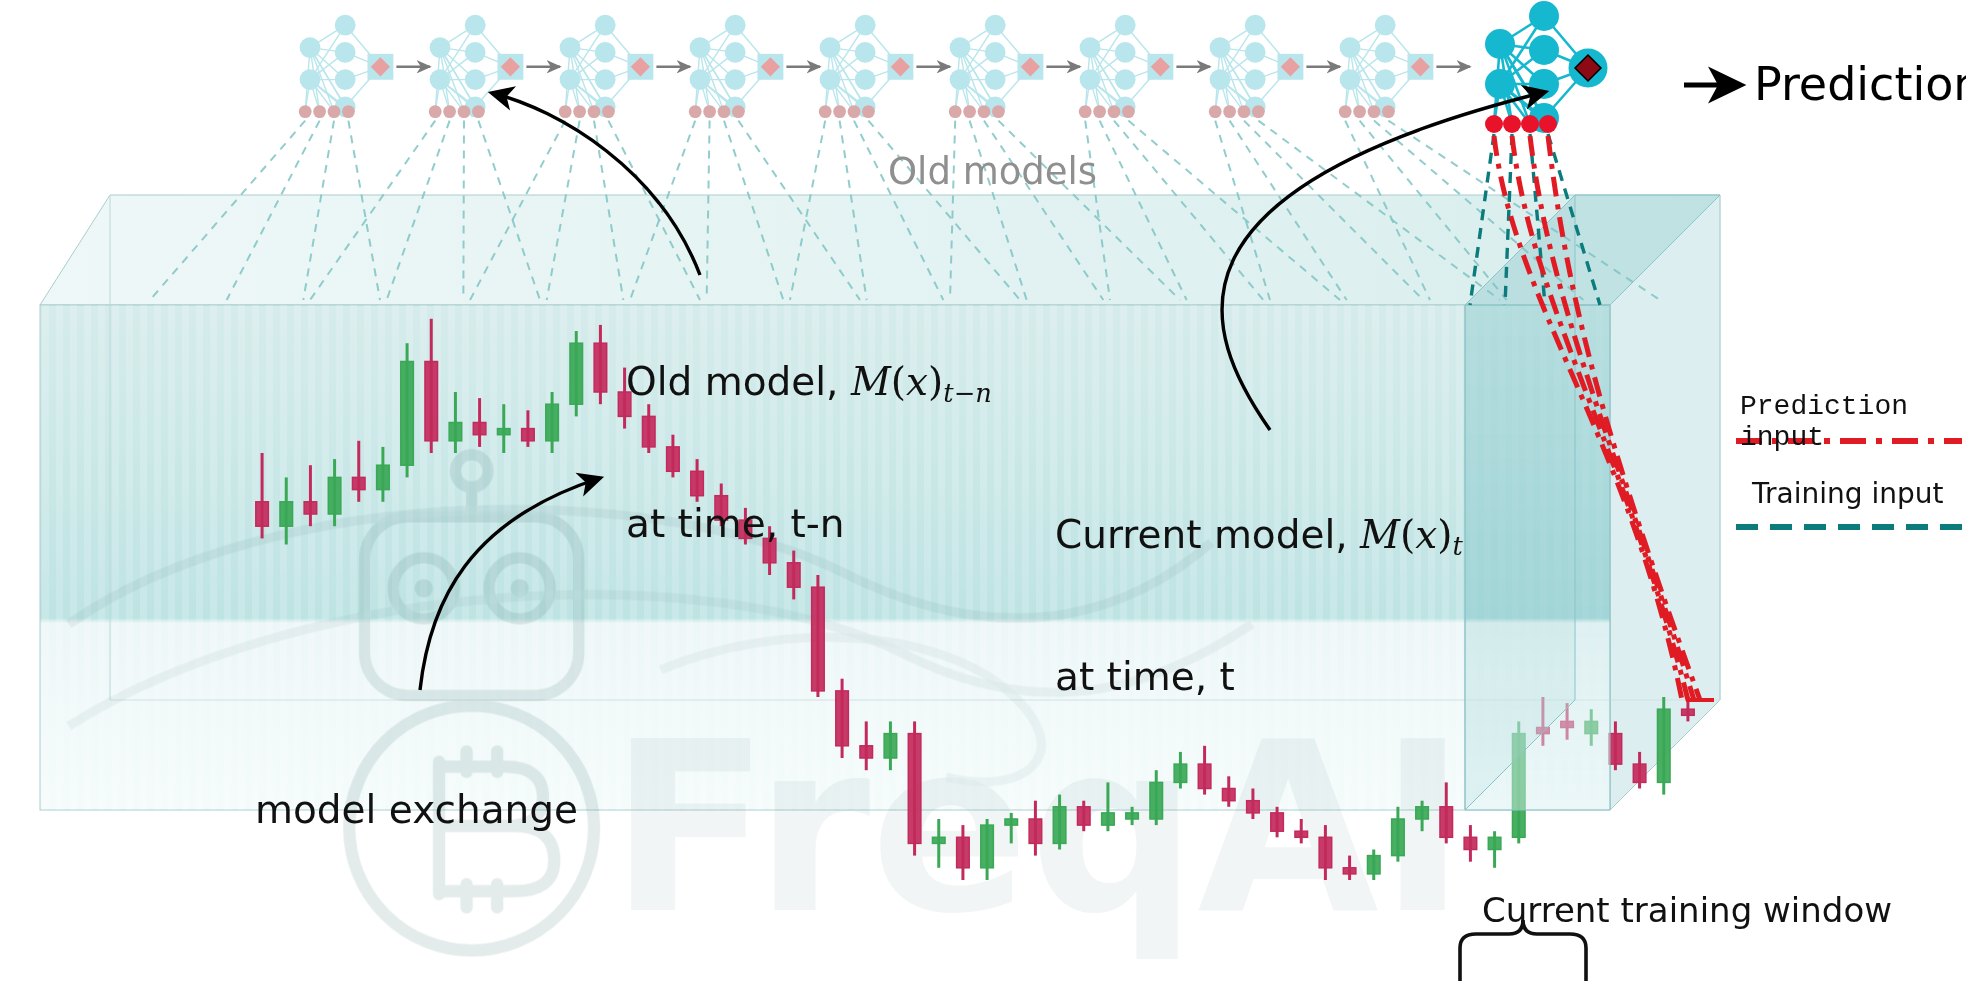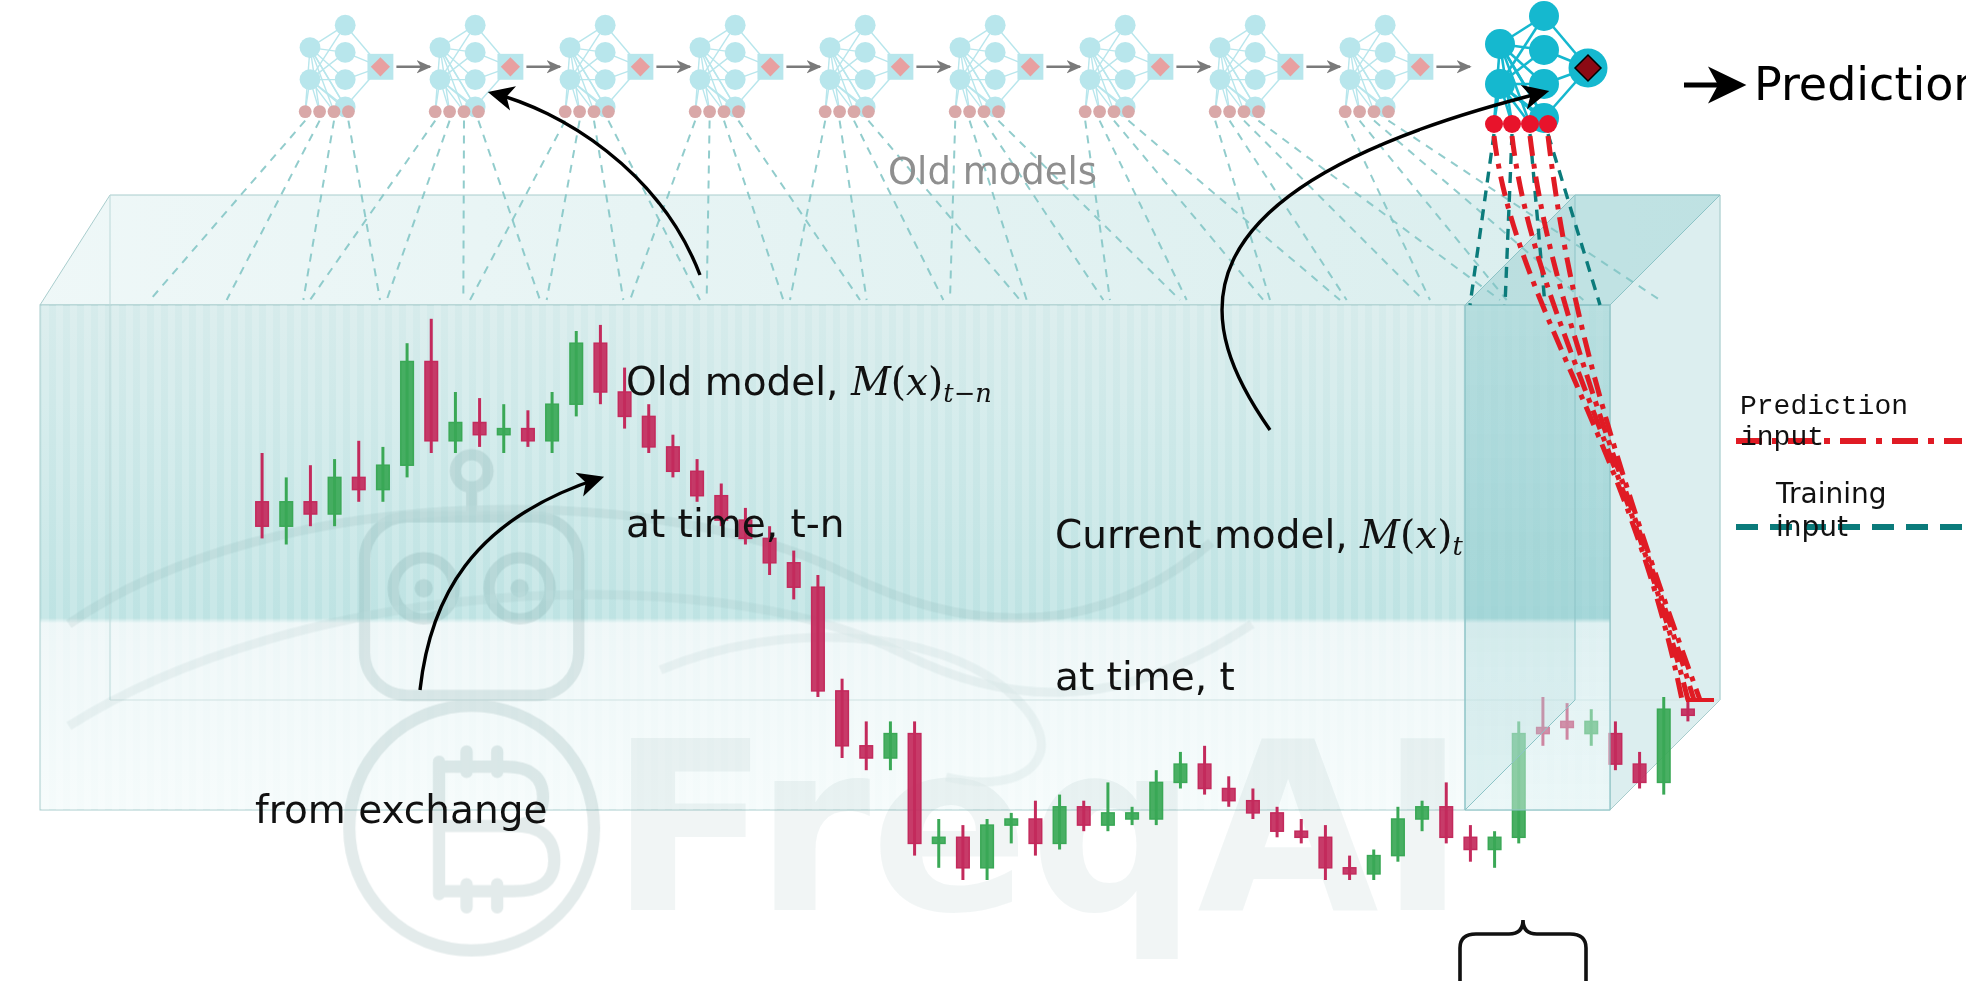--- a/index.html
+++ b/index.html
@@ -632,20 +632,21 @@
     <div><span>Current model, </span><span class="mathit">M</span><span class="mathup">(</span><span class="mathit">x</span><span class="mathup">)</span><span class="mathit sub">t</span></div>
     <div>at time, t</div>
   </div>
 
   <div class="anno anno-lg" style="left:626px;top:267px;">
     <div><span>Old model, </span><span class="mathit">M</span><span class="mathup">(</span><span class="mathit">x</span><span class="mathup">)</span><span class="mathit sub">t−n</span></div>
     <div>at time, t-n</div>
   </div>
 
   <div class="anno anno-lg" style="left:255px;top:695px;">
-    <div>from exchange</div>
+    <div>model exchange</div>
   </div>
 
+  <div class="cur-win-lbl" style="left:1482px;top:890px;">Current training window</div>
 
   <div class="legend-lbl" style="left:1740px;top:391px;font-family:Liberation Mono, monospace;">Prediction input</div>
-  <div class="legend-lbl" style="left:1752px;top:477px;margin-left:24px;">Training input</div>
+  <div class="legend-lbl" style="left:1752px;top:477px;">Training input</div>
 
 </div>
 
 </body></html>

